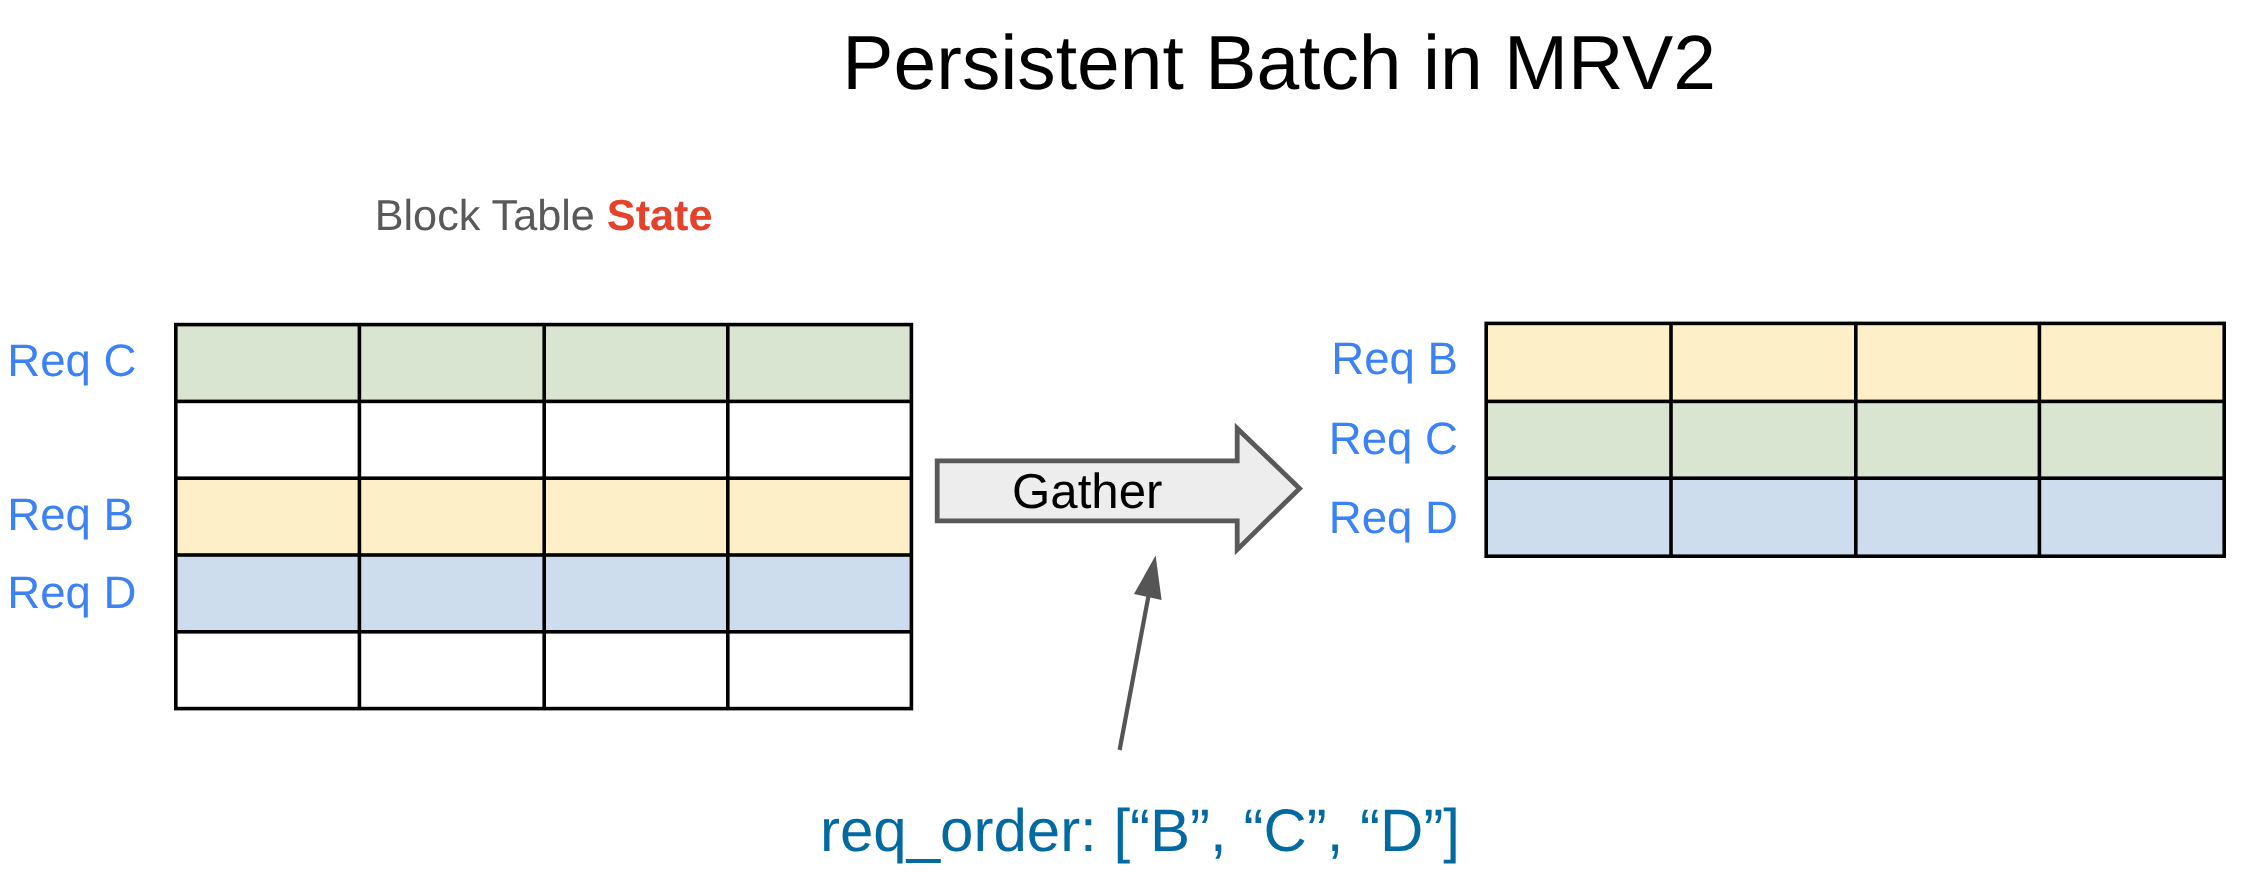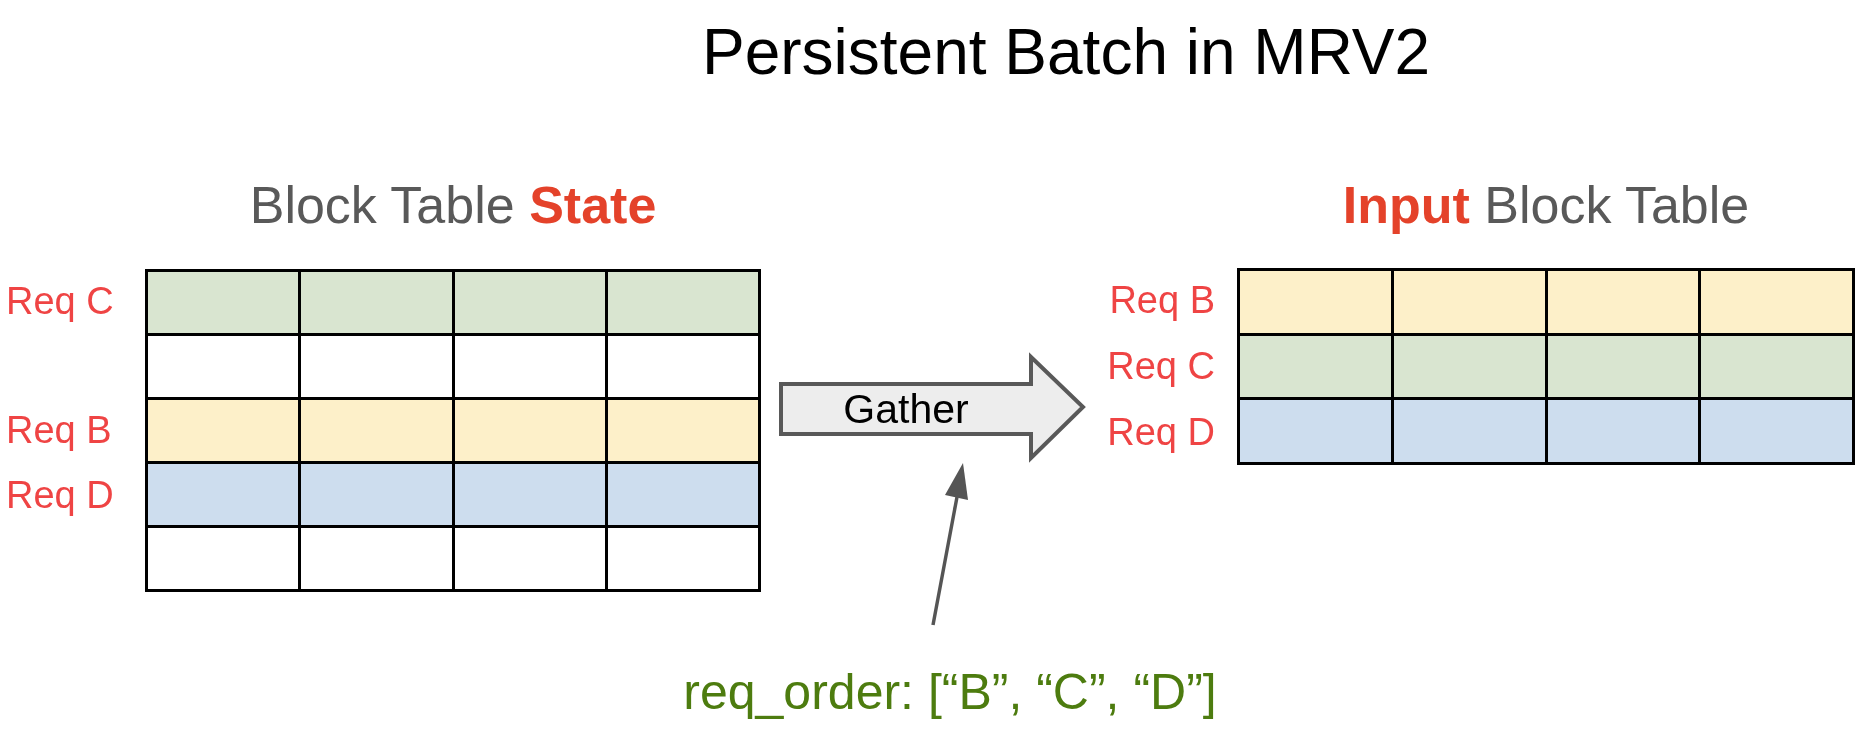--- a/index.html
+++ b/index.html
@@ -14,30 +14,30 @@
   .title {
     position: absolute;
     left: 360px; top: 16px; width: 1070px;
     font-size: 64px; line-height: 1.15;
     color: #000000; text-align: right;
     white-space: nowrap;
   }
   .section-title {
     position: absolute;
     top: 158px;
-    font-size: 52px; line-height: 1.2;
-    text-align: center; white-space: nowrap; margin-top: 16px;
+    font-size: 36px; line-height: 1.2;
+    text-align: center; white-space: nowrap;
   }
   .section-title.left  { left: 145px;  width: 616px; }
   .section-title.right { left: 1237px; width: 618px; }
   .accent { font-weight: bold; }
   .labels {
     position: absolute;
     display: flex; flex-direction: column;
-    font-size: 38px; color: #ef4444;
+    font-size: 38px; color: #3b82f6;
   }
   .labels .tlabel {
     flex: 1; display: flex; align-items: center;
     white-space: nowrap;
   }
   .left-labels  { left: 2px;   top: 269px; width: 130px; height: 323px; }
   .left-labels .tlabel  { justify-content: flex-start; padding-left: 4px; }
   .right-labels { left: 1075px; top: 268px; width: 140px; height: 197px; }
   .right-labels .tlabel { justify-content: flex-end; }
   .tgrid {
@@ -69,23 +69,20 @@
 <body>
 
 <div class="canvas">
 
   <div class="title">Persistent Batch in MRV2</div>
 
   <div class="section-title left">
     <span style="color: rgb(89, 89, 89);">Block Table </span><span class="accent" style="color: rgb(228, 66, 42);">State</span>
   </div>
 
-  <div class="section-title right">
-    <span class="accent" style="color: rgb(228, 66, 42);">Input</span><span style="color: rgb(89, 89, 89);"> Block Table</span>
-  </div>
 
   <div id="left-labels" class="labels left-labels">
       <div class="tlabel">Req C</div>
       <div class="tlabel"></div>
       <div class="tlabel">Req B</div>
       <div class="tlabel">Req D</div>
       <div class="tlabel"></div>
     </div>
   <div id="left-grid" class="tgrid" style="grid-template-columns: repeat(4, 1fr); grid-template-rows: repeat(5, 1fr);">
       <div class="tcell" style="background: rgb(217, 229, 208);"></div>
@@ -130,15 +127,15 @@
       <div class="tcell" style="background: rgb(205, 221, 238);"></div>
     </div>
 
   <svg class="overlay" width="1874" height="736" viewBox="0 0 1874 736">
     <polygon points="781,384 1031,384 1031,357 1083,407 1031,458 1031,434 781,434" stroke-width="4" stroke-linejoin="miter" fill="#ededed" stroke="#595959"></polygon>
     <text class="gather-text" x="906" y="423" text-anchor="middle" fill="#000000">Gather</text>
     <line x1="933" y1="625" x2="957" y2="497" stroke-width="3.5" stroke="#555555"></line>
     <polygon points="963,463 968,500 945,495" fill="#555555"></polygon>
   </svg>
 
-  <div class="annotation" style="color: #4d7c0f;">req_order: [“B”, “C”, “D”]</div>
+  <div class="annotation" style="color: #0369a1;">req_order: [“B”, “C”, “D”]</div>
 
 </div>
 
 </body></html>

